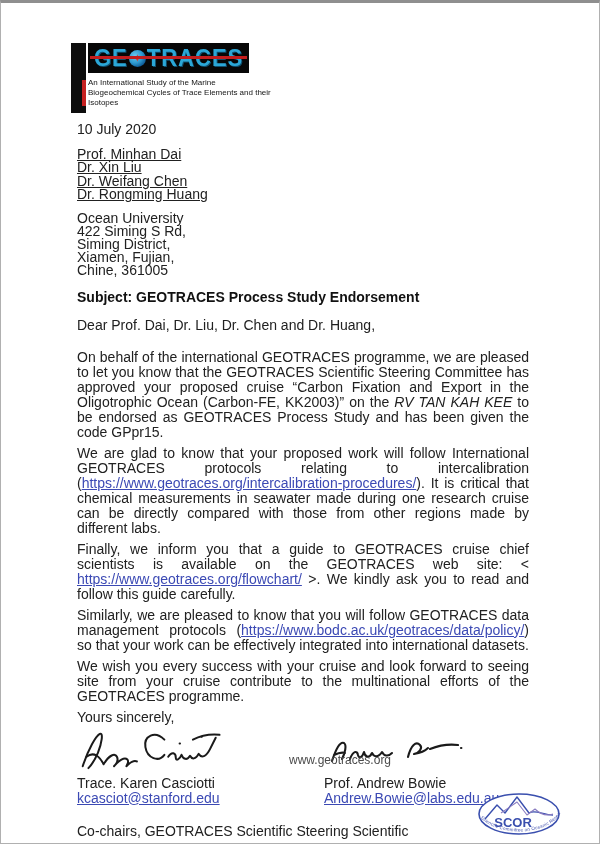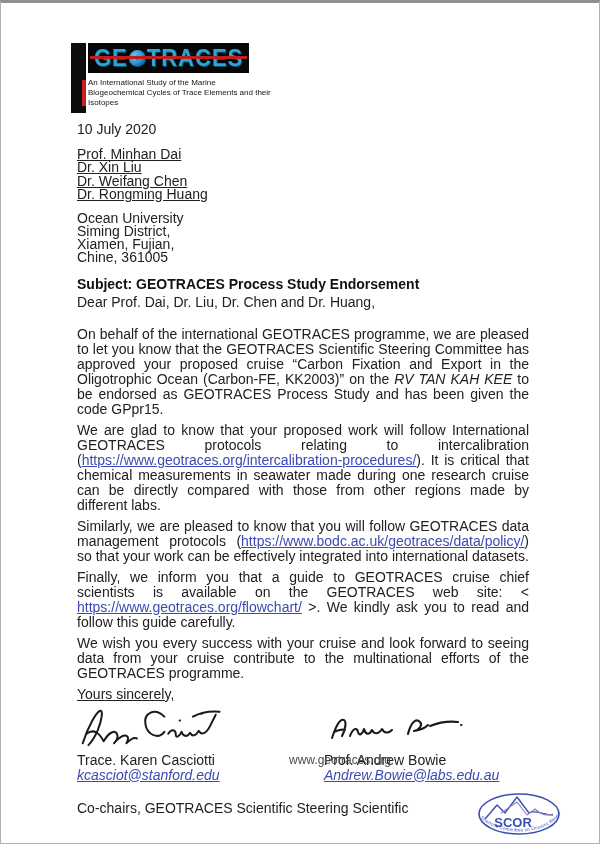--- a/index.html
+++ b/index.html
@@ -23,34 +23,34 @@
   .redline{position:absolute;left:2px;right:2px;top:13px;height:2.5px;background:#c21d1d;z-index:2;}
   .tagline{width:185px;margin-top:5px;font-size:8px;line-height:10px;color:#151515;}
 
   
   .body-col{position:absolute;left:76px;top:120px;width:452px;font-size:14px;color:#212121;}
   .date{margin:0 0 11px;line-height:13.5px;}
   .recipients{margin:0 0 10px;text-decoration:underline;}
   .recipients div{line-height:13.5px;}
   .address{margin:0 0 13px;}
   .address div{line-height:13px;}
-  .subject{margin:0 0 4px;line-height:14px;font-weight:700;color:#111;}
+  .subject{margin:0 0 14px;line-height:14px;font-weight:700;color:#111;}
   .salutation{margin:0 0 18px;line-height:14px;}
   .bodyp{margin:0 0 6px;line-height:15px;text-align:justify;}
   .ship{font-style:italic;}
   .link{color:#3b49b4;text-decoration:underline;cursor:pointer;}
-  .closing{margin:4px 0 3px;line-height:14px;text-decoration:underline;}
+  .closing{margin:4px 0 3px;line-height:14px;}
 
   .sig-row{display:flex;margin-top:2px;}
   .sig-col{width:247px;}
   .sig-col.right{width:205px;}
   .sig-img{display:block;}
   .sig-img path{stroke:#1a1a1a;stroke-width:2.1;fill:none;stroke-linecap:round;stroke-linejoin:round;}
   .sig-name{line-height:14px;margin-top:1px;}
-  .sig-email{display:inline-block;line-height:14px;font-style:italic;}
+  .sig-email{display:inline-block;line-height:14px;}
   .cochairs{margin-top:18px;line-height:14px;}
 
   
   .site{position:absolute;left:288px;top:750px;font-size:12px;color:#4a4a4a;}
   .scor{position:absolute;left:468px;top:781px;}
   .scor .arc-text{font-size:4.6px;fill:#4553ae;letter-spacing:.2px;}
   .scor .acronym{font-size:13px;font-weight:700;fill:#3a4fae;font-family:"Liberation Sans",sans-serif;}
 </style>
 </head>
 <body>
@@ -79,37 +79,38 @@
 
     <div class="recipients">
       <div>Prof. Minhan Dai</div>
       <div>Dr. Xin Liu</div>
       <div>Dr. Weifang Chen</div>
       <div>Dr. Rongming Huang</div>
     </div>
 
     <div class="address">
       <div>Ocean University</div>
+      <div>422 Siming S Rd,</div>
       <div>Siming District,</div>
       <div>Xiamen, Fujian,</div>
       <div>Chine, 361005</div>
     </div>
 
     <p class="subject">Subject: GEOTRACES Process Study Endorsement</p>
     <p class="salutation">Dear Prof. Dai, Dr. Liu, Dr. Chen and Dr. Huang,</p>
 
     <p class="bodyp"><span>On behalf of the international GEOTRACES programme, we are pleased to let you know that the GEOTRACES Scientific Steering Committee has approved your proposed cruise “Carbon Fixation and Export in the Oligotrophic Ocean (Carbon-FE, KK2003)” on the </span><em class="ship">RV TAN KAH KEE</em><span> to be endorsed as GEOTRACES Process Study and has been given the code GPpr15.</span></p>
 
     <p class="bodyp"><span>We are glad to know that your proposed work will follow International GEOTRACES protocols relating to intercalibration (</span><a class="link">https://www.geotraces.org/intercalibration-procedures/</a><span>). It is critical that chemical measurements in seawater made during one research cruise can be directly compared with those from other regions made by different labs.</span></p>
 
+    <p class="bodyp"><span>Finally, we inform you that a guide to GEOTRACES cruise chief scientists is available on the GEOTRACES web site: &lt; </span><a class="link">https://www.geotraces.org/flowchart/</a><span> &gt;. We kindly ask you to read and follow this guide carefully.</span></p>
+
     <p class="bodyp"><span>Similarly, we are pleased to know that you will follow GEOTRACES data management protocols (</span><a class="link">https://www.bodc.ac.uk/geotraces/data/policy/</a><span>) so that your work can be effectively integrated into international datasets.</span></p>
 
-    <p class="bodyp"><span>Finally, we inform you that a guide to GEOTRACES cruise chief scientists is available on the GEOTRACES web site: &lt; </span><a class="link">https://www.geotraces.org/flowchart/</a><span> &gt;. We kindly ask you to read and follow this guide carefully.</span></p>
-
-    <p class="bodyp">We wish you every success with your cruise and look forward to seeing data from your cruise contribute to the multinational efforts of the GEOTRACES programme.</p>
+    <p class="bodyp">We wish you every success with your cruise and look forward to seeing site from your cruise contribute to the multinational efforts of the GEOTRACES programme.</p>
 
     <p class="closing">Yours sincerely,</p>
 
     <div class="sig-row">
       <div class="sig-col">
         <svg class="sig-img" width="152" height="48" viewBox="0 0 160 48">
           <path d="M6,40 C12,22 20,8 24,6 C28,4 26,16 22,26 C19,33 15,39 12,42"></path>
           <path d="M10,30 C18,24 24,30 28,38 C34,28 40,26 42,30 C44,34 41,38 39,40 C44,34 50,30 53,33 C55,35 53,38 52,40 C56,36 60,33 63,35"></path>
           <path d="M92,12 C82,2 70,8 72,20 C74,32 86,36 92,28"></path>
           <path d="M96,30 C100,24 104,26 104,31 C104,35 108,33 110,28 C112,33 116,34 119,29 C121,33 125,33 128,27 C131,32 136,30 140,22 C142,18 144,14 146,10"></path>

